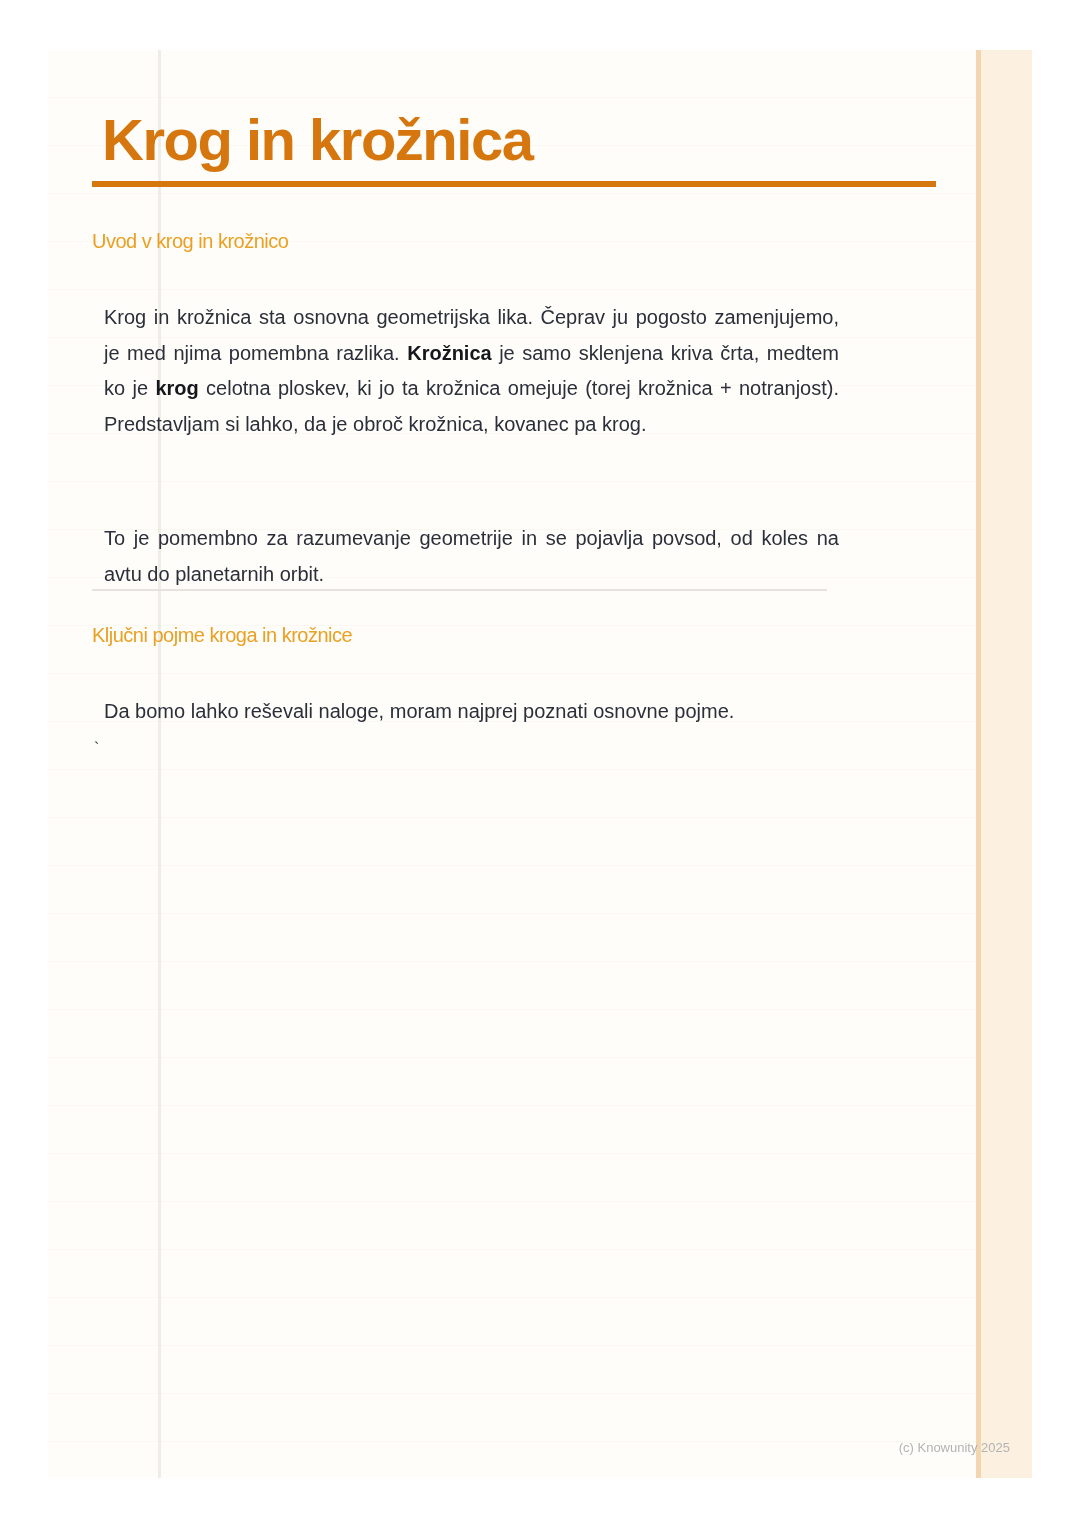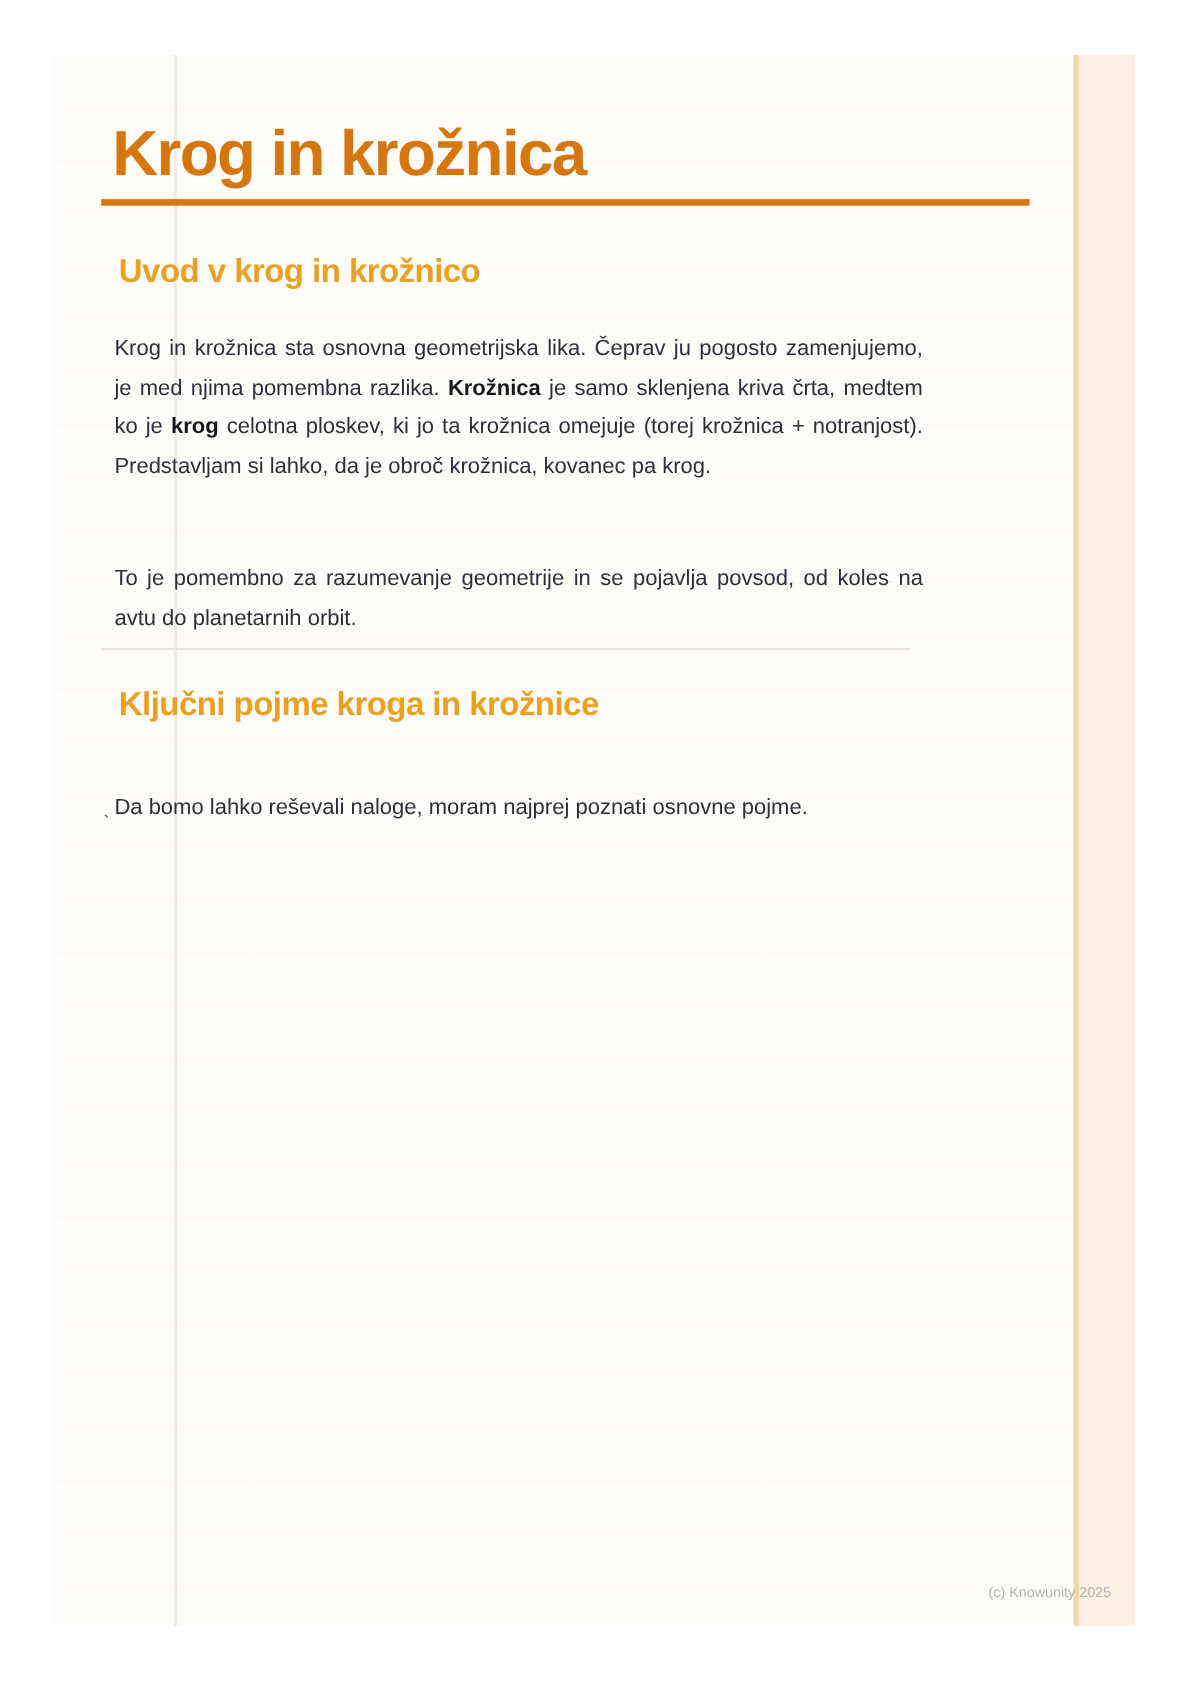--- a/index.html
+++ b/index.html
@@ -28,22 +28,22 @@
   }
   h1 {
     margin: 10px; position: absolute; top: 46px; left: 0; white-space: nowrap;
     font-size: 58px; font-weight: 700; color: #d5760e; letter-spacing: -1.5px;
   }
   .title-rule {
     position: absolute; left: 44px; top: 131px; width: 844px; height: 6px;
     background: #d5760e;
   }
   h2 {
-    margin: 0; font-size: 30px; font-weight: 700; color: #eaa022;
-    letter-spacing: -0.5px; position: absolute; left: 16px; white-space: nowrap;
+    margin: 0; font-size: 20px; font-weight: 400; color: #eaa022;
+    letter-spacing: -0.5px; position: absolute; left: 0; white-space: nowrap;
   }
   p {
     margin: 12px; position: absolute; left: 0; width: 735px;
     font-size: 20px; line-height: 35.5px; color: #2b2f3a; text-align: justify;
   }
   b { color: #15171d; }
   .divider {
     position: absolute; left: 44px; top: 539px; width: 735px; height: 2px;
     background: #e6e3de;
   }
@@ -64,23 +64,23 @@
   <div class="title-rule"></div>
   <div class="divider"></div>
 
   <div class="content">
     <h1>Krog in krožnica</h1>
 
     <h2 style="top:180px;">Uvod v krog in krožnico</h2>
 
     <p style="top:238px;"><span>Krog in krožnica sta osnovna geometrijska lika. Čeprav ju pogosto zamenjujemo, je med njima pomembna razlika. </span><b>Krožnica</b><span> je samo sklenjena kriva črta, medtem ko je </span><b>krog</b><span> celotna ploskev, ki jo ta krožnica omejuje (torej krožnica + notranjost). Predstavljam si lahko, da je obroč krožnica, kovanec pa krog.</span></p>
 
-    <p style="top:447px;">To je pomembno za razumevanje geometrije in se pojavlja povsod, od koles na avtu do planetarnih orbit.</p>
+    <p style="top:459px;">To je pomembno za razumevanje geometrije in se pojavlja povsod, od koles na avtu do planetarnih orbit.</p>
 
     <h2 style="top:574px;">Ključni pojme kroga in krožnice</h2>
 
-    <p style="top:655px;">Da bomo lahko reševali naloge, moram najprej poznati osnovne pojme.</p>
+    <p style="top:632px;">Da bomo lahko reševali naloge, moram najprej poznati osnovne pojme.</p>
 
     <div class="tick">`</div>
   </div>
 
   <div class="footer">(c) Knowunity 2025</div>
 </div>
 
 </body></html>

